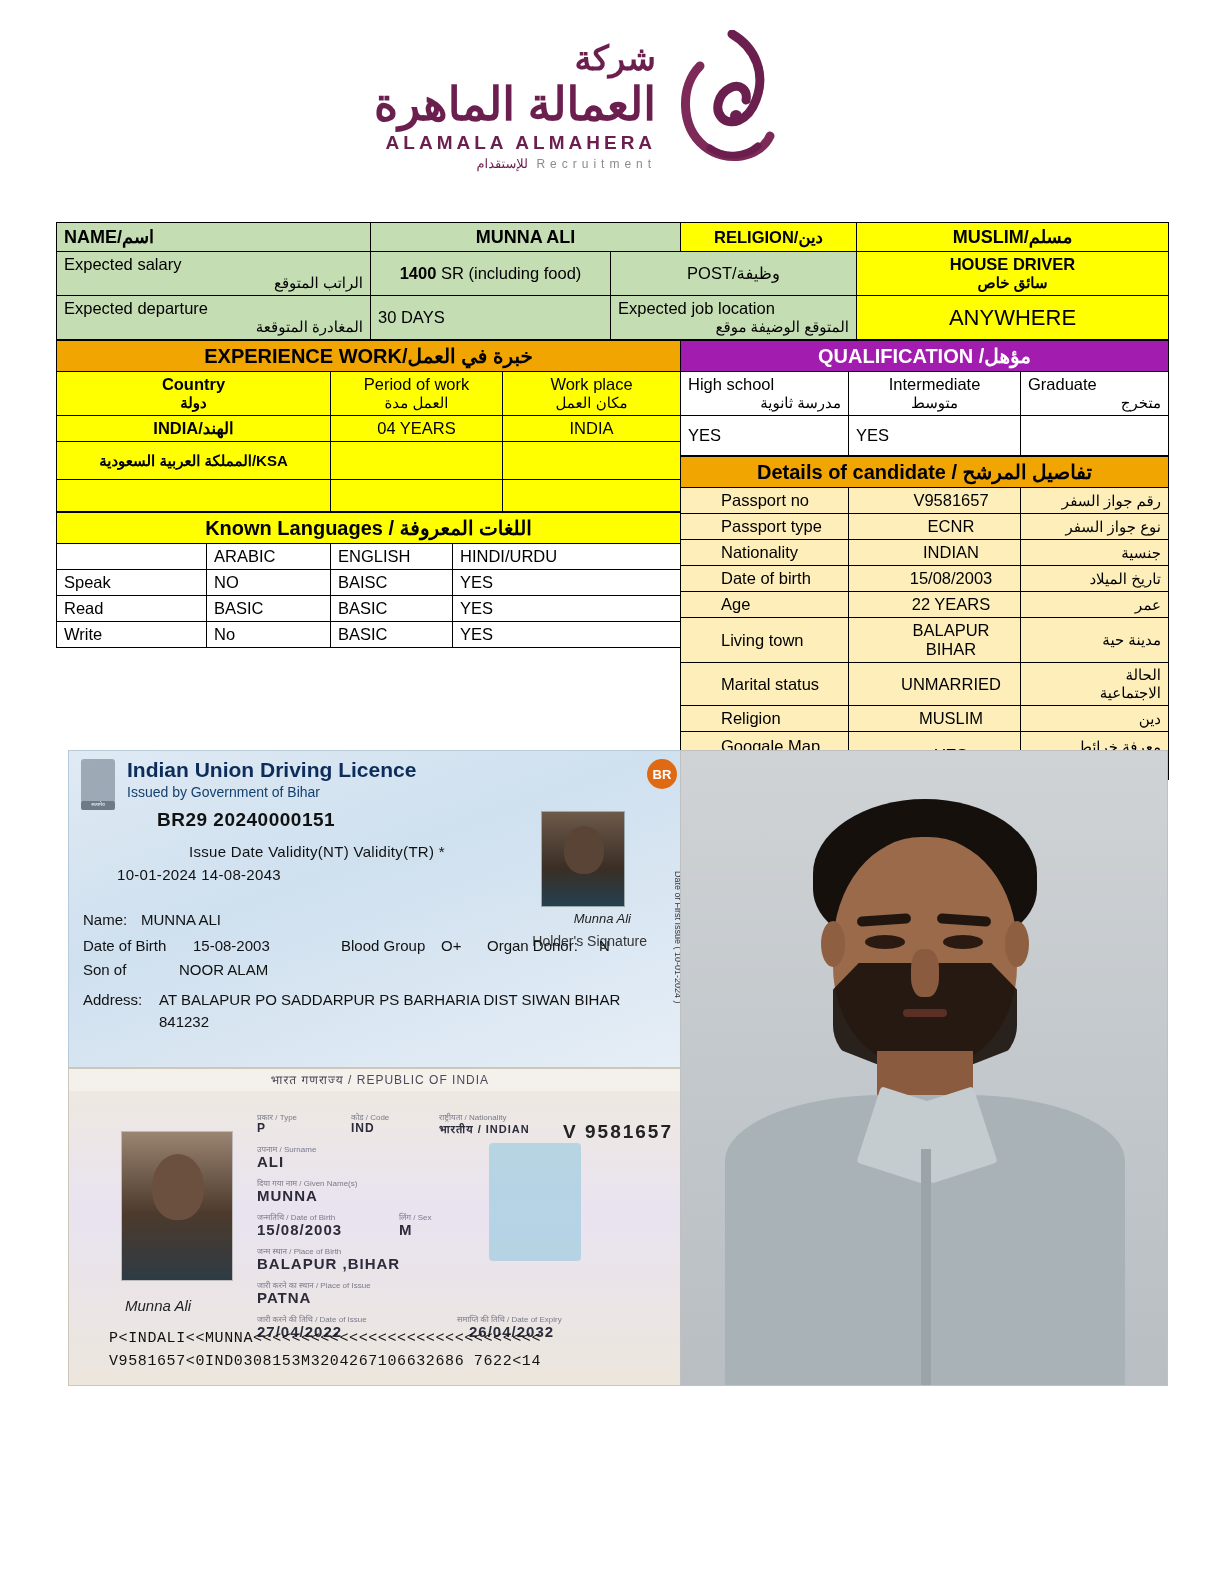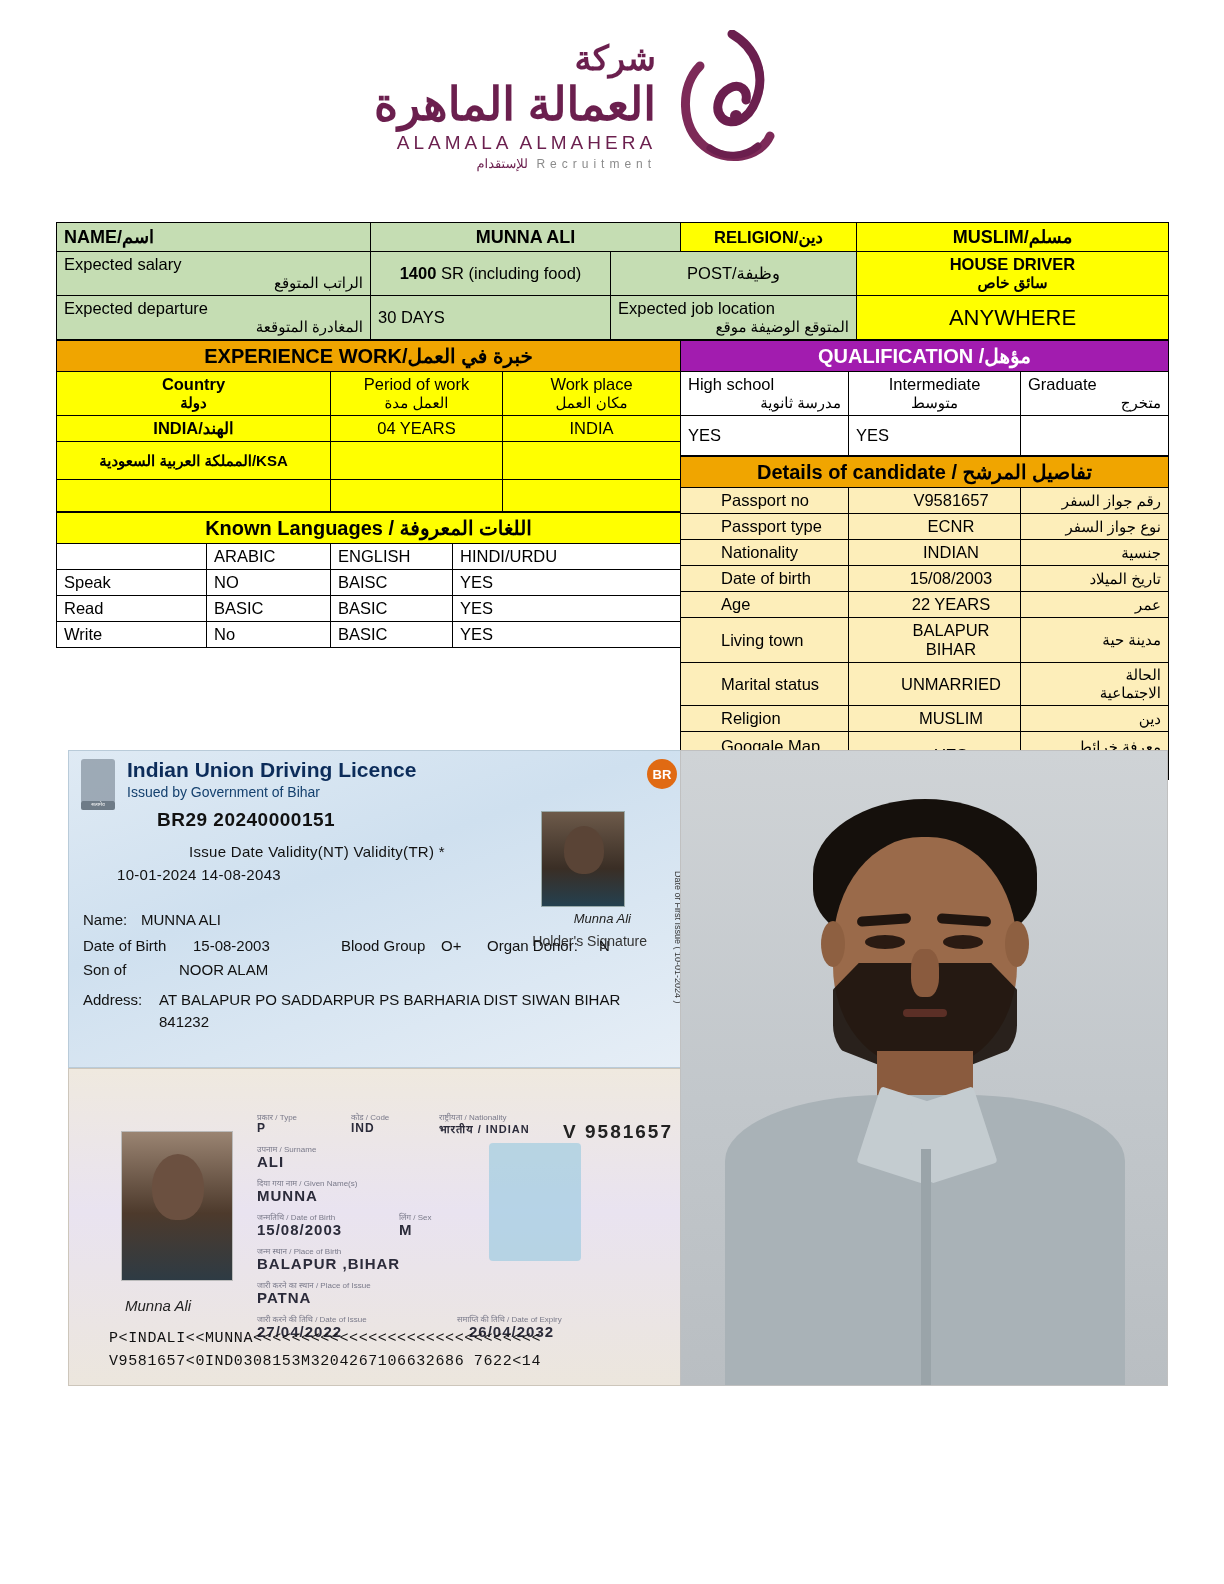--- a/index.html
+++ b/index.html
@@ -42,21 +42,21 @@
   }
   .logo-ar2 {
     font-size: 46px;
     font-weight: bold;
     line-height: 1.15;
   }
   .logo-en1 {
     font-size: 19px;
     letter-spacing: 4px;
     color: #6b1f4e;
-    font-weight: normal;
+    font-weight: bold;
     margin-top: 2px;
   }
   .logo-en2 {
     font-size: 12px;
     letter-spacing: 5px;
     color: #8b8b8b;
     margin-top: 2px;
   }
   .logo-en2 .ar-small {
     color: #6b1f4e;
@@ -567,20 +567,21 @@
 
         <div class="dl-field" style="left:14px; top:210px;">Son of</div>
         <div class="dl-field" style="left:110px; top:210px;">NOOR ALAM</div>
 
         <div class="dl-field" style="left:14px; top:240px;">Address:</div>
         <div class="dl-field" style="left:90px; top:240px; width:520px;">AT BALAPUR PO SADDARPUR PS BARHARIA DIST SIWAN BIHAR</div>
         <div class="dl-field" style="left:90px; top:262px;">841232</div>
       </div>
 
       <div class="pp">
+        <div class="pp-top">भारत गणराज्य / REPUBLIC OF INDIA</div>
         <div class="pp-photo">
             <div class="face"></div>
           </div>
         <div class="pp-ghost"></div>
         <div class="pp-num">V 9581657</div>
 
         <div class="pp-lbl" style="left:188px; top:42px;">प्रकार / Type</div>
         <div class="pp-val" style="left:188px; top:52px; font-size:12px;">P</div>
         <div class="pp-lbl" style="left:282px; top:42px;">कोड / Code</div>
         <div class="pp-val" style="left:282px; top:52px; font-size:12px;">IND</div>

